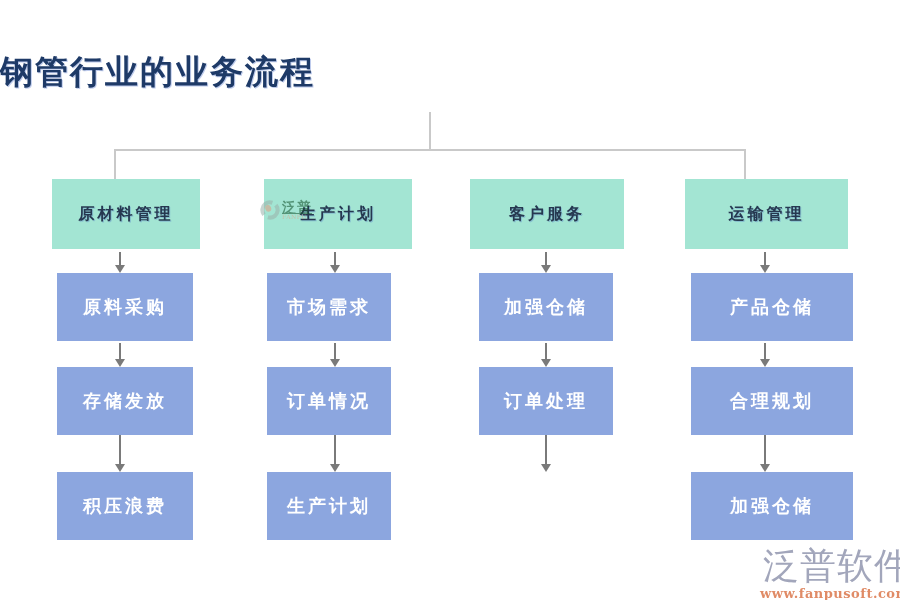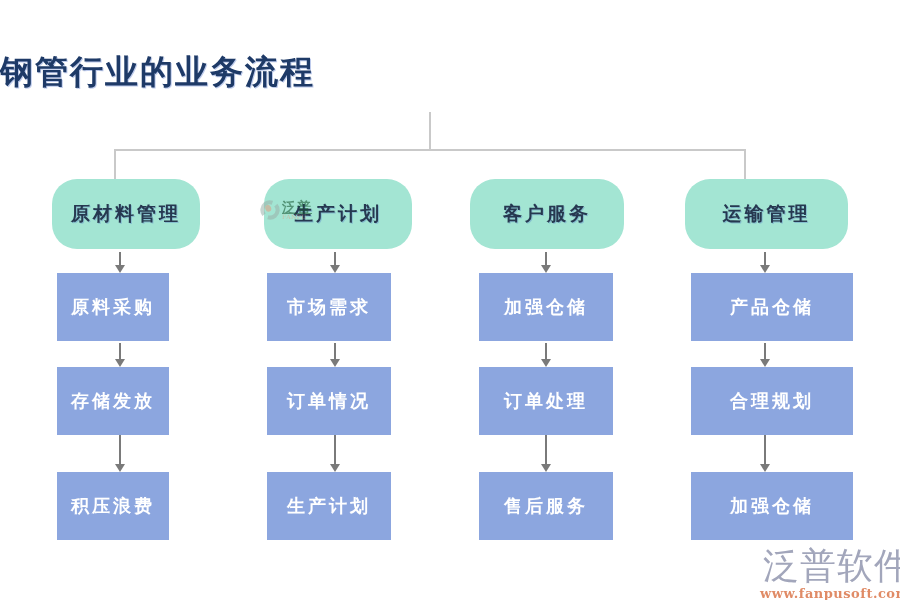--- a/index.html
+++ b/index.html
@@ -27,33 +27,32 @@
 
   
   .box {
     position: absolute;
     display: flex; align-items: center; justify-content: center;
     font-weight: bold; letter-spacing: 3px;
     white-space: nowrap;
   }
   .hbox {
     height: 70px; background: #A3E5D3; color: #263850;
-    font-size: 19px;
+    font-size: 16px;
     text-shadow: 1px 1px 0 rgba(70,105,200,0.30);
-    border-radius: 25px;
   }
   .bbox {
     height: 68px; background: #8CA6DF; color: #ffffff;
     font-size: 18px;
   }
   .h0 { left: 52px;  top: 179px; width: 148px; }
   .h1 { left: 264px; top: 179px; width: 148px; }
   .h2 { left: 470px; top: 179px; width: 154px; }
   .h3 { left: 685px; top: 179px; width: 163px; }
-  .c0 { left: 57px;  width: 112px; }
+  .c0 { left: 57px;  width: 136px; }
   .c1 { left: 267px; width: 124px; }
   .c2 { left: 479px; width: 134px; }
   .c3 { left: 691px; width: 162px; }
   .r1 { top: 273px; }
   .r2 { top: 367px; }
   .r3 { top: 472px; }
 
   
   .arrow { position: absolute; width: 2px; background: #7A7A7A; }
   .arrow::after {
@@ -116,21 +115,20 @@
   <div class="box bbox c1 r2">订单情况</div>
   <div class="arrow ax1 ay3"></div>
   <div class="box bbox c1 r3">生产计划</div>
 
   <div class="box hbox h2">客户服务</div>
   <div class="arrow ax2 ay1"></div>
   <div class="box bbox c2 r1">加强仓储</div>
   <div class="arrow ax2 ay2"></div>
   <div class="box bbox c2 r2">订单处理</div>
   <div class="arrow ax2 ay3"></div>
-  <div class="box bbox c2 r3">售后服务</div>
 
   <div class="box hbox h3">运输管理</div>
   <div class="arrow ax3 ay1"></div>
   <div class="box bbox c3 r1">产品仓储</div>
   <div class="arrow ax3 ay2"></div>
   <div class="box bbox c3 r2">合理规划</div>
   <div class="arrow ax3 ay3"></div>
   <div class="box bbox c3 r3">加强仓储</div>
 
   <div class="watermark">

